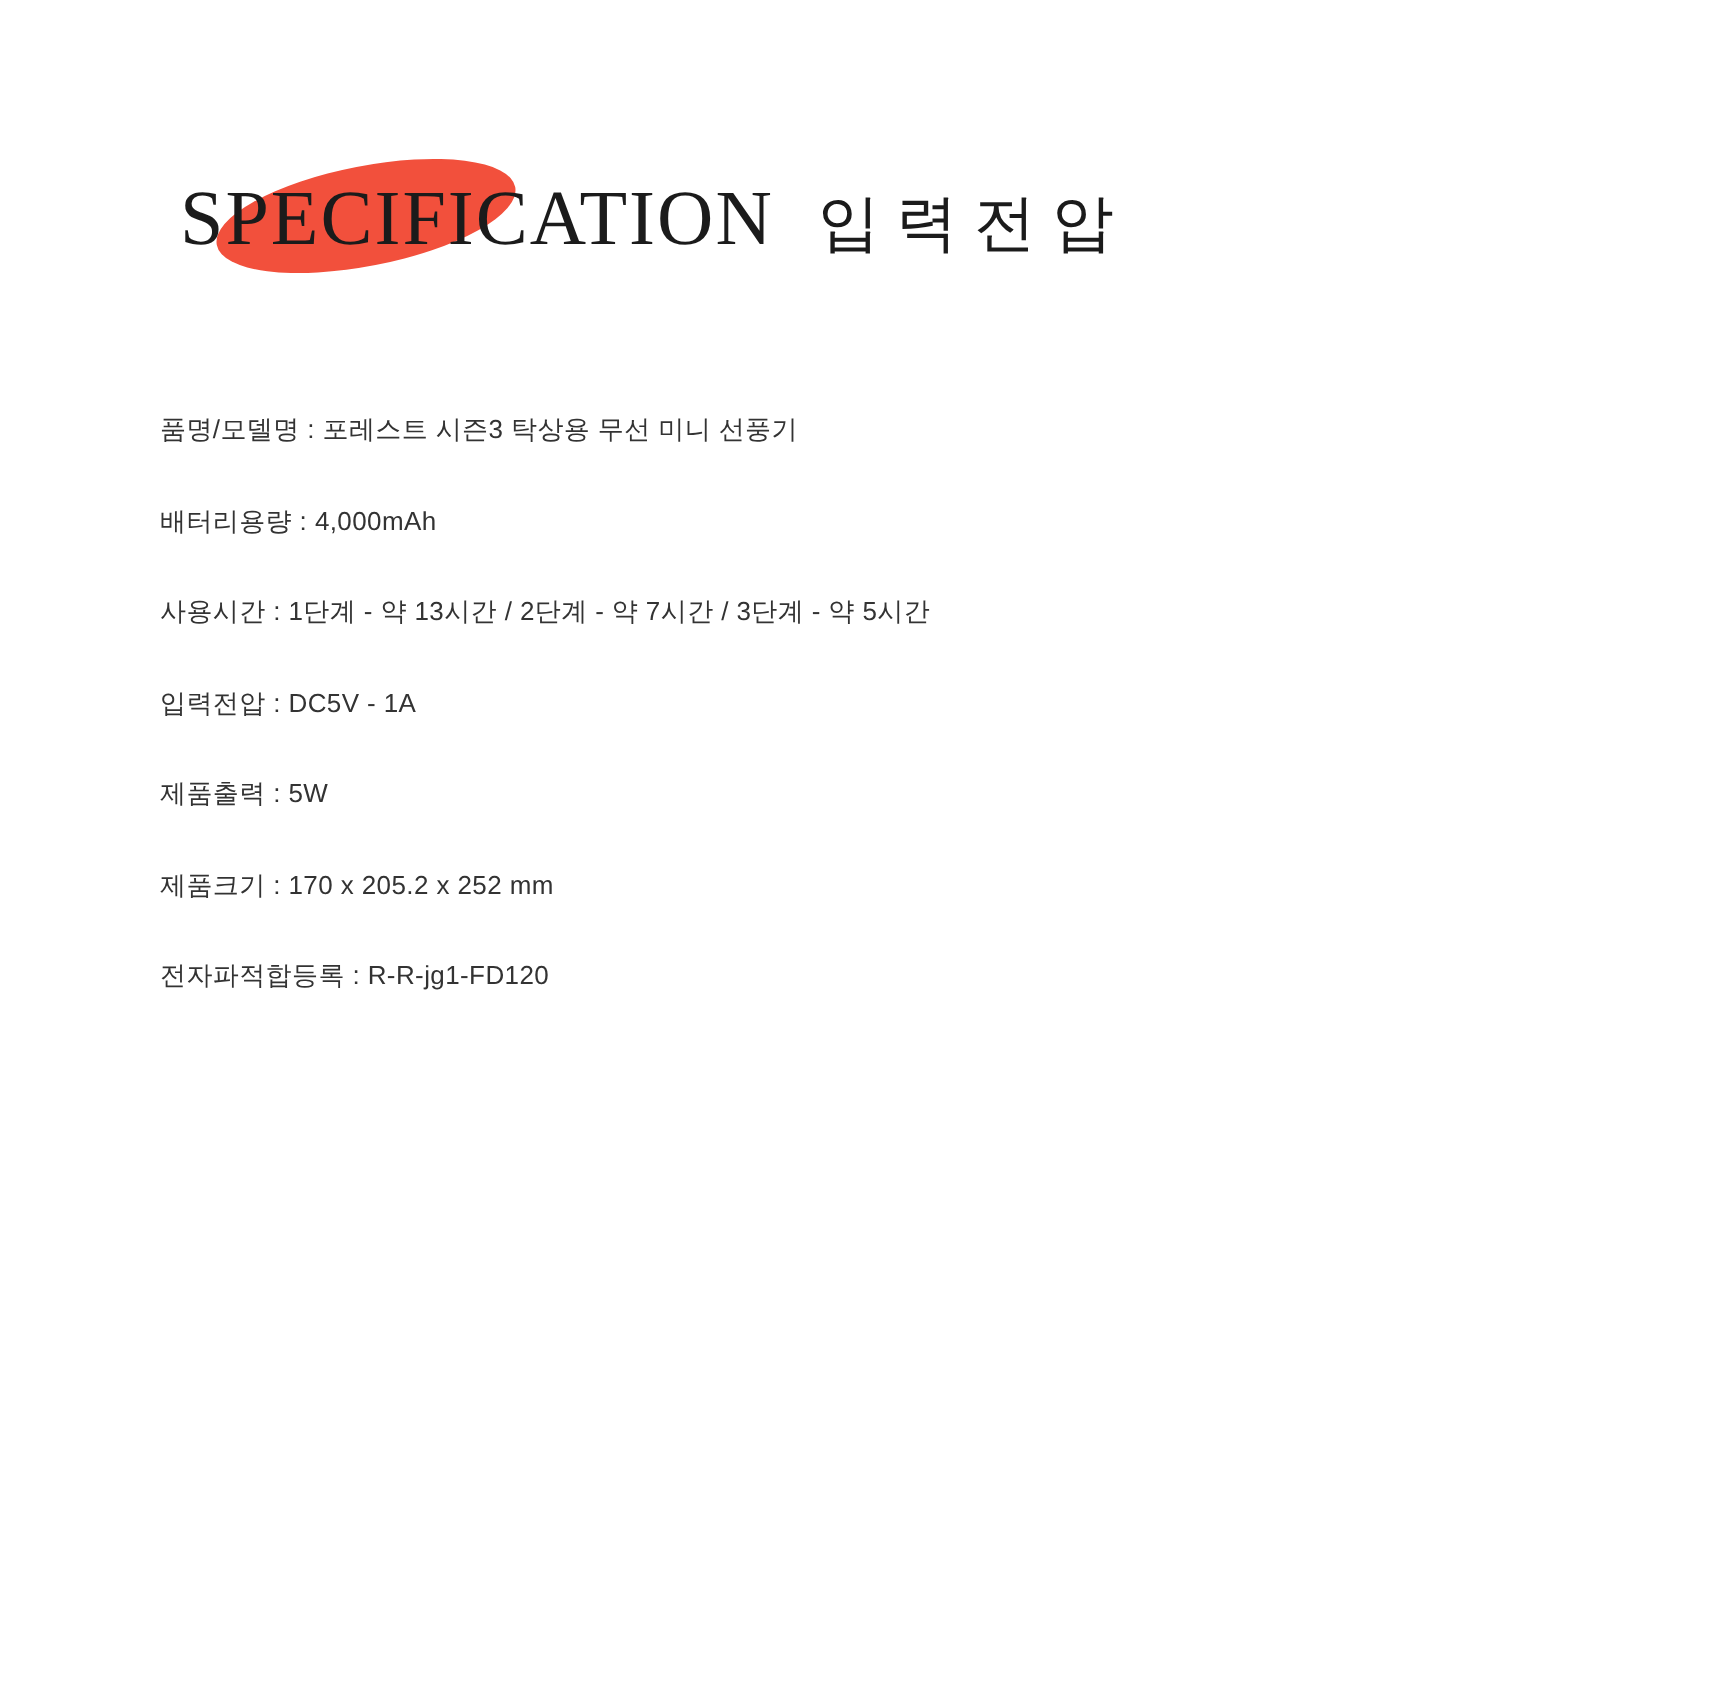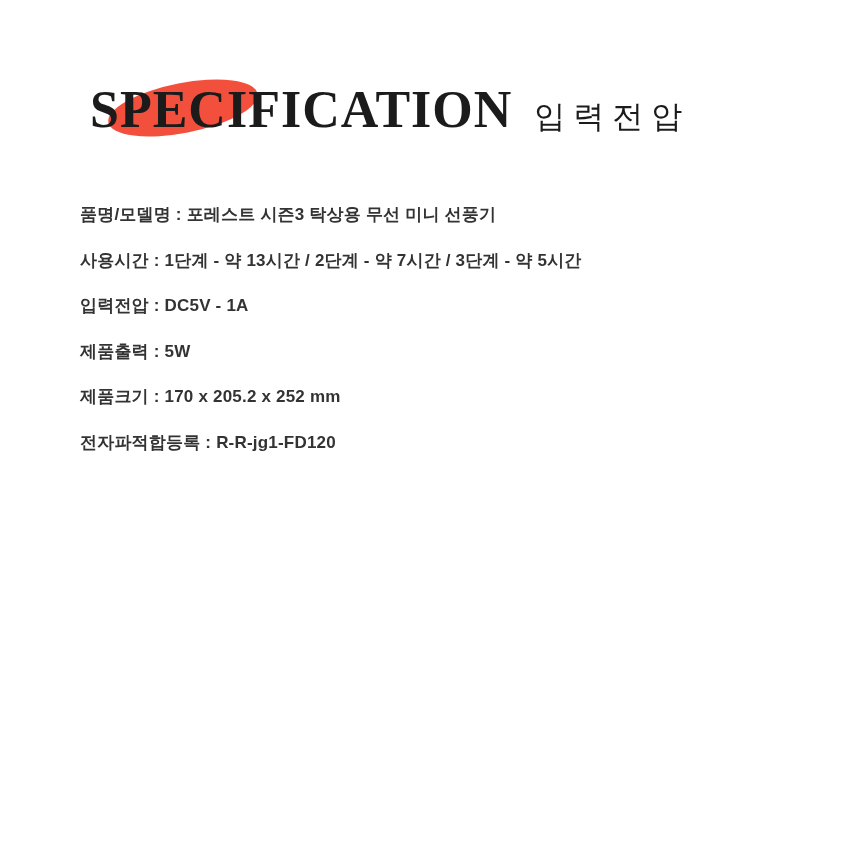--- a/index.html
+++ b/index.html
@@ -36,22 +36,22 @@
     height: 50px;
     background: var(--highlight);
     border-radius: 50%;
     transform: rotate(-11deg);
     z-index: 0;
   }
   .title-en {
     position: relative;
     z-index: 1;
     font-family: "Liberation Serif", "DejaVu Serif", serif;
-    font-size: 52px;
-    font-weight: 700;
+    font-size: 39px;
+    font-weight: 400;
     letter-spacing: 1px;
     color: var(--title);
     line-height: 50px;
     vertical-align: baseline;
   }
   .title-ko {
     position: relative;
     z-index: 1;
     font-family: "Liberation Serif", "DejaVu Serif", serif;
     font-size: 31px;
@@ -62,42 +62,42 @@
     line-height: 50px;
     vertical-align: baseline;
   }
   .spec-list {
     position: absolute;
     left: 80px;
     top: 192px;
     width: 740px;
   }
   .spec-row {
-    font-size: 17px;
+    font-size: 13px;
     color: var(--body-text);
     line-height: 45.5px;
     height: 45.5px;
     white-space: nowrap;
     letter-spacing: 0.2px;
-    font-weight: bold;
   }
   .spec-sep { white-space: pre; }
 </style>
 </head>
 <body>
 
 <div class="page">
 
   <div class="title-wrap">
     <div class="highlight-ellipse"></div>
     <span class="title-en">SPECIFICATION</span><span class="title-ko">입력전압</span>
   </div>
 
   <div class="spec-list">
     <div class="spec-row"><span>품명/모델명</span><span class="spec-sep"> : </span><span>포레스트 시즌3 탁상용 무선 미니 선풍기</span></div>
+    <div class="spec-row"><span>배터리용량</span><span class="spec-sep"> : </span><span>4,000mAh</span></div>
     <div class="spec-row"><span>사용시간</span><span class="spec-sep"> : </span><span>1단계 - 약 13시간 / 2단계 - 약 7시간 / 3단계 - 약 5시간</span></div>
     <div class="spec-row"><span>입력전압</span><span class="spec-sep"> : </span><span>DC5V - 1A</span></div>
     <div class="spec-row"><span>제품출력</span><span class="spec-sep"> : </span><span>5W</span></div>
     <div class="spec-row"><span>제품크기</span><span class="spec-sep"> : </span><span>170 x 205.2 x 252 mm</span></div>
     <div class="spec-row"><span>전자파적합등록</span><span class="spec-sep"> : </span><span>R-R-jg1-FD120</span></div>
   </div>
 
 </div>
 
 </body></html>

